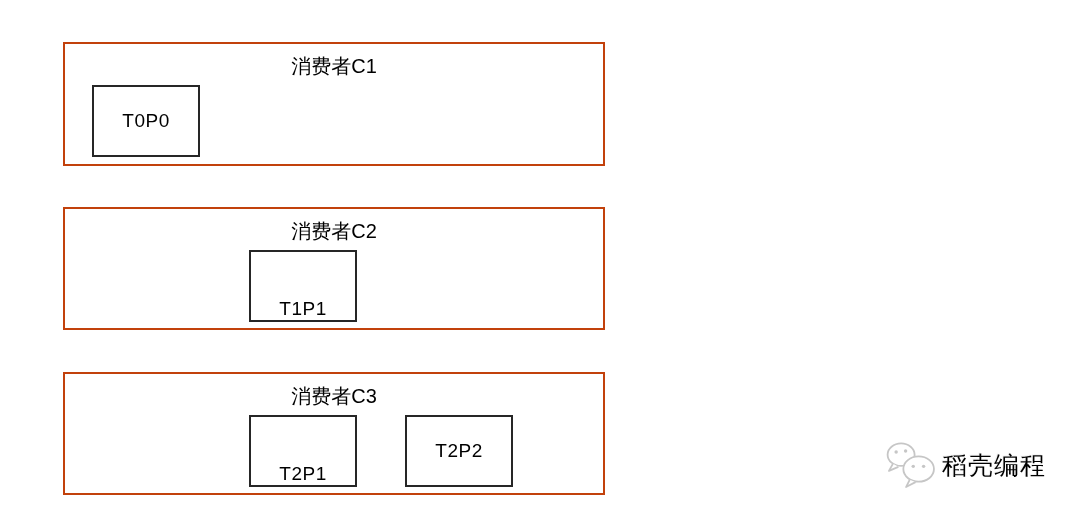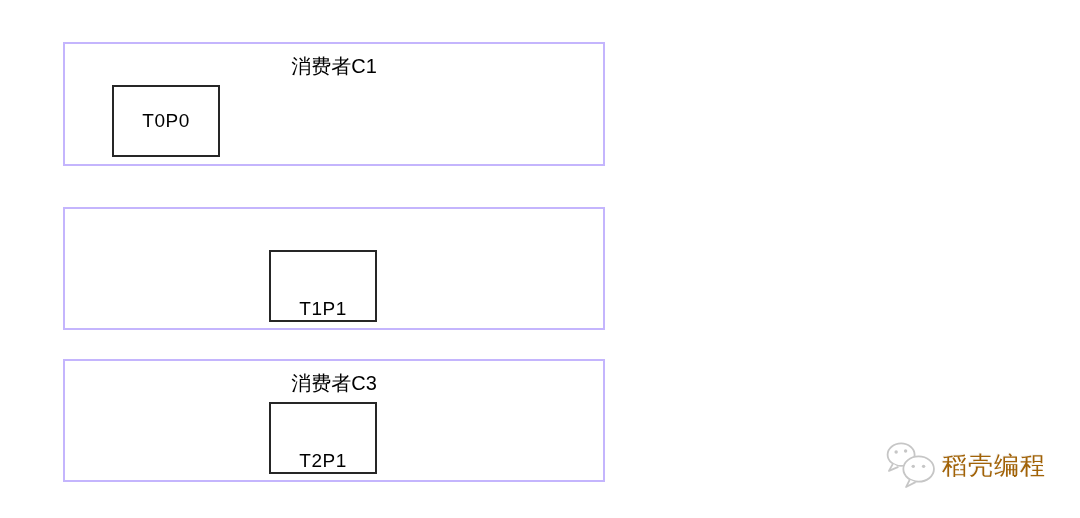--- a/index.html
+++ b/index.html
@@ -13,21 +13,21 @@
     height: 518px;
     background: #ffffff;
     overflow: hidden;
     font-family: "Liberation Sans", "DejaVu Sans", sans-serif;
   }
   .group {
     position: absolute;
     left: 63px;
     width: 542px;
     height: 124px;
-    border: 2px solid #c4b5fd;
+    border: 2px solid #c2410c;
     box-sizing: border-box;
     background: #ffffff;
   }
   .group-title {
     text-align: center;
     padding-top: 11px;
     font-size: 20px;
     color: #000000;
     line-height: 1.1;
   }
@@ -35,21 +35,20 @@
     position: absolute;
     top: 41px;
     width: 108px;
     height: 72px;
     border: 2px solid #262626;
     box-sizing: border-box;
     background: #ffffff;
     display: flex;
     align-items: center;
     justify-content: center;
-    margin-left: 20px;
   }
   .partition span {
     font-size: 19px;
     color: #000000;
     letter-spacing: 0.5px;
   }
   .p0 { left: 27px; }
   .p1 { left: 184px; align-items: flex-end; }
   .p2 { left: 340px; }
 
@@ -57,21 +56,21 @@
     position: absolute;
     left: 884px;
     top: 440px;
     display: flex;
     align-items: center;
     gap: 4px;
     user-select: none;
   }
   .watermark-text {
     font-size: 25px;
-    color: #a16207;
+    color: #000000;
     text-shadow: 1px 1px 0 #ffffff, -1px -1px 0 #f3f3f3;
     letter-spacing: 1px;
     white-space: nowrap;
   }
   .watermark-icon svg {
     display: block;
   }
 </style>
 </head>
 <body>
@@ -79,29 +78,33 @@
 <div class="canvas">
 
   <div class="group" style="top:42px;">
     <div class="group-title">消费者C1</div>
     <div class="partition p0">
       <span>T0P0</span>
     </div>
   </div>
 
   <div class="group" style="top:207px; height:123px;">
+    <div class="group-title">消费者C2</div>
     <div class="partition p1">
       <span>T1P1</span>
     </div>
   </div>
 
-  <div class="group" style="top:359px; height:123px;">
+  <div class="group" style="top:372px; height:123px;">
     <div class="group-title">消费者C3</div>
     <div class="partition p1">
       <span>T2P1</span>
+    </div>
+    <div class="partition p2">
+      <span>T2P2</span>
     </div>
   </div>
 
   <div class="watermark">
     <span class="watermark-icon">
       <svg width="54" height="50" viewBox="0 0 60 55" xmlns="http://www.w3.org/2000/svg">
 
         <ellipse cx="19" cy="16" rx="15" ry="12.5" fill="#ffffff" stroke="#c6c6c6" stroke-width="2"></ellipse>
         <path d="M10 26 L5.5 34 L16 29.5" fill="#ffffff" stroke="#c6c6c6" stroke-width="2" stroke-linejoin="round"></path>
         <circle cx="13.5" cy="13" r="1.9" fill="#c6c6c6"></circle>

